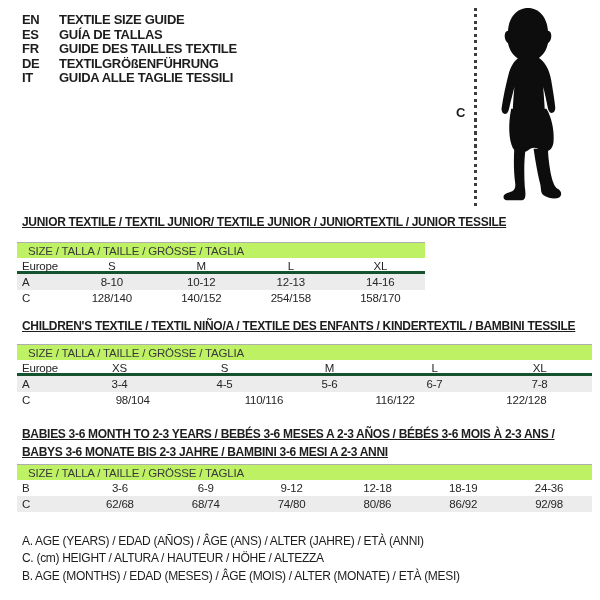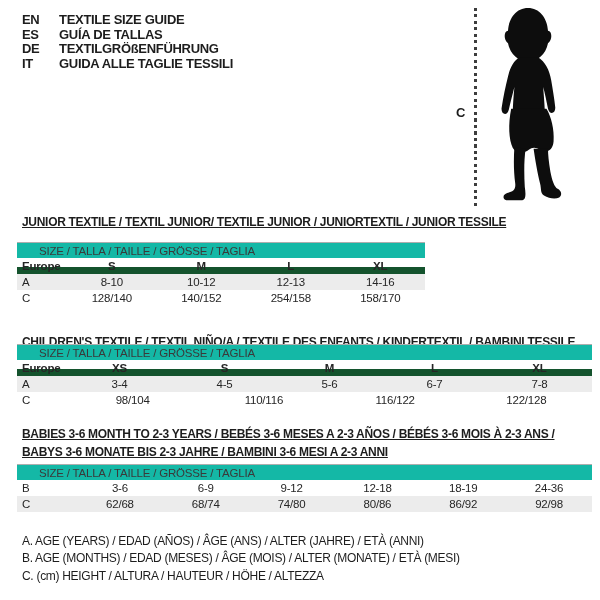--- a/index.html
+++ b/index.html
@@ -13,51 +13,55 @@
   .lang-row .code{width:37px;}
   
   .fig-line{position:absolute;left:474px;top:8px;width:3px;height:198px;
     background:repeating-linear-gradient(to bottom,#3d3d3d 0 3px,transparent 3px 6.5px);}
   .fig-c{position:absolute;left:456px;top:105px;font-weight:bold;font-size:13px;}
   .fig-svg{position:absolute;left:484px;top:6px;width:88px;height:200px;}
   
   .sec-title{position:absolute;left:22px;font-weight:bold;font-size:12px;letter-spacing:-0.3px;line-height:17.5px;white-space:nowrap;text-decoration:underline;}
   
   .tbl{position:absolute;left:17px;}
-  .hbar{height:16px;line-height:16px;background:#14b8a6;border-top:1px solid #aeaeae;
-    padding-left:22px;font-size:11.5px;color:#3a3a3a;letter-spacing:-0.2px;box-sizing:border-box;}
+  .hbar{height:16px;line-height:16px;background:#bef264;border-top:1px solid #aeaeae;
+    padding-left:11px;font-size:11.5px;color:#3a3a3a;letter-spacing:-0.2px;box-sizing:border-box;}
   .trow{display:flex;height:16px;line-height:16px;font-size:11.5px;color:#262626;letter-spacing:-0.2px;box-sizing:border-box;}
   .trow.shade{background:#ececec;}
-  .trow.divider{border-bottom:7px solid #14532d;font-weight:bold;}
+  .trow.divider{border-bottom:3px solid #14532d;}
   .lcell{padding-left:5px;box-sizing:border-box;}
   .t1 .lcell,.t2 .lcell{width:50px;}
   .t3 .lcell{width:60px;}
   .vcell{flex:1;text-align:center;}
   .t1{top:242px;width:408px;}
   .t2{top:344px;width:575px;}
   .t3{top:464px;width:575px;}
   .title-1{top:214px;}
-  .title-2{top:334px;}
+  .title-2{top:318px;}
   .title-3a{top:426px;}
   .title-3b{top:443.5px;}
   
   .notes{position:absolute;left:22px;top:533px;}
   .note-line{height:17.4px;line-height:17.4px;font-weight:normal;font-size:12px;letter-spacing:-0.3px;white-space:nowrap;}
 </style>
 </head>
 <body>
 
 <div class="langs">
   <div class="lang-row">
     <span class="code">EN</span>
     <span class="label">TEXTILE SIZE GUIDE</span>
   </div>
   <div class="lang-row">
     <span class="code">ES</span>
     <span class="label">GUÍA DE TALLAS</span>
+  </div>
+  <div class="lang-row">
+    <span class="code">FR</span>
+    <span class="label">GUIDE DES TAILLES TEXTILE</span>
   </div>
   <div class="lang-row">
     <span class="code">DE</span>
     <span class="label">TEXTILGRÖßENFÜHRUNG</span>
   </div>
   <div class="lang-row">
     <span class="code">IT</span>
     <span class="label">GUIDA ALLE TAGLIE TESSILI</span>
   </div>
 </div>
@@ -144,15 +148,15 @@
       <div class="vcell">68/74</div>
       <div class="vcell">74/80</div>
       <div class="vcell">80/86</div>
       <div class="vcell">86/92</div>
       <div class="vcell">92/98</div>
     </div>
   </div>
 
 <div class="notes">
   <div class="note-line">A. AGE (YEARS) / EDAD (AÑOS) / ÂGE (ANS) / ALTER (JAHRE) / ETÀ (ANNI)</div>
+  <div class="note-line">C. (cm) HEIGHT / ALTURA / HAUTEUR / HÖHE / ALTEZZA</div>
   <div class="note-line">B. AGE (MONTHS) / EDAD (MESES) / ÂGE (MOIS) / ALTER (MONATE) / ETÀ (MESI)</div>
-  <div class="note-line">C. (cm) HEIGHT / ALTURA / HAUTEUR / HÖHE / ALTEZZA</div>
 </div>
 
 </body></html>

